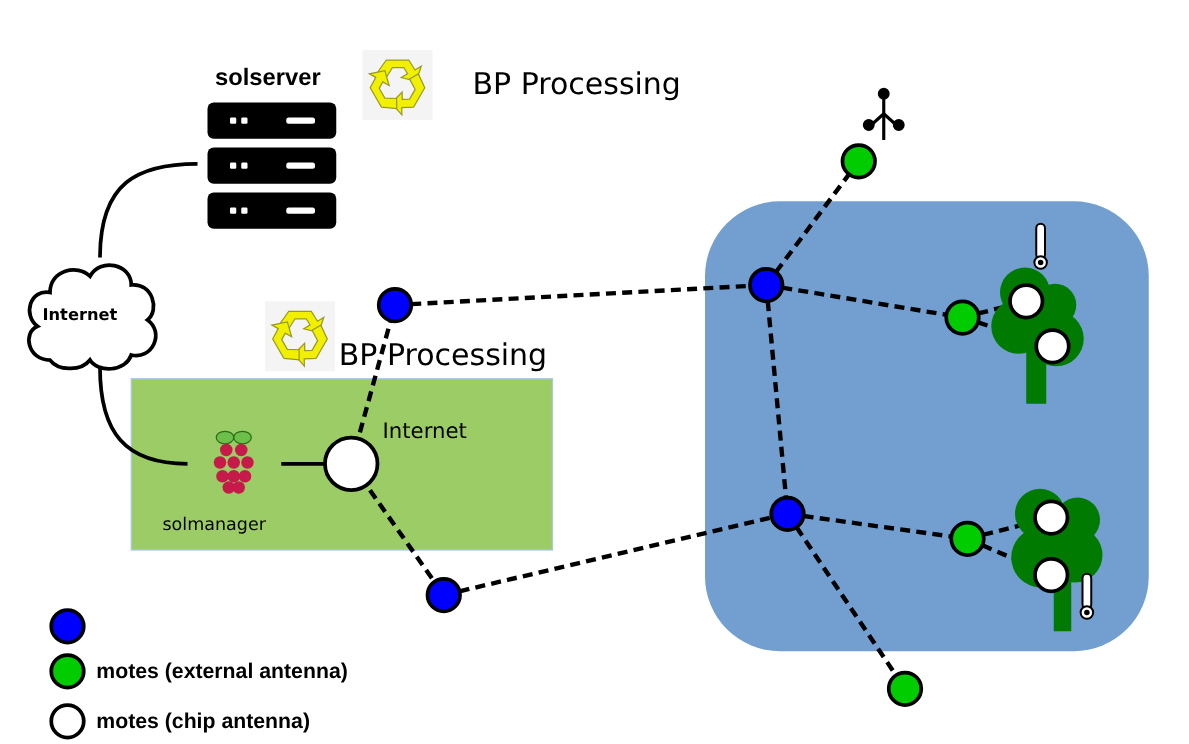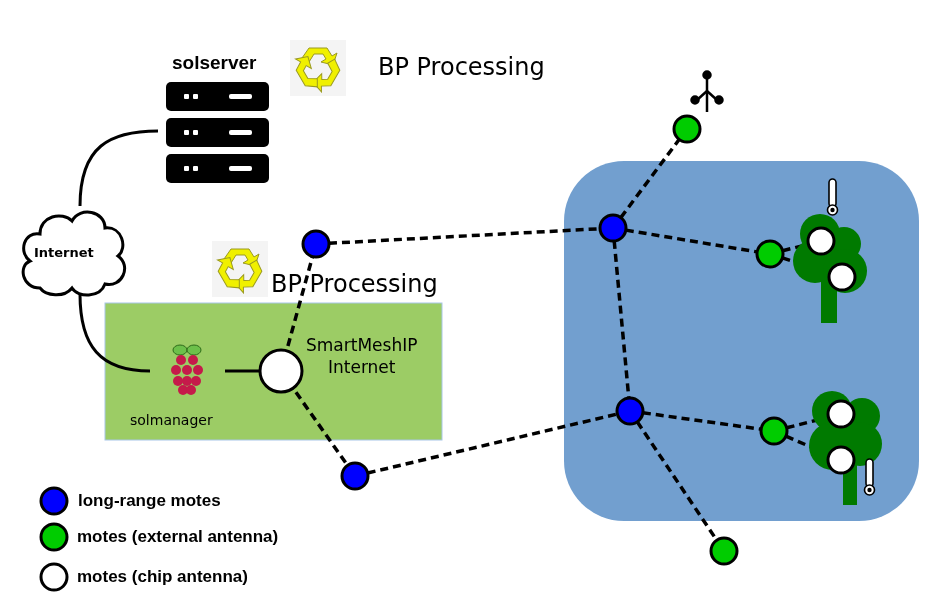--- a/index.html
+++ b/index.html
@@ -142,21 +142,19 @@
   <circle cx="54" cy="521" r="13" fill="#00cc00" stroke="#000" stroke-width="3"></circle>
   <circle cx="54" cy="561" r="13" fill="#ffffff" stroke="#000" stroke-width="3"></circle>
 </svg>
 
 
 <div class="lbl bold" style="left:172px;top:36px;font-size:19px;">solserver</div>
 <div class="lbl" style="left:34px;top:229px;font-size:13px;font-weight:bold;">Internet</div>
 <div class="lbl" style="left:378px;top:37px;font-size:24px;">BP Processing</div>
 <div class="lbl" style="left:271px;top:254px;font-size:24px;">BP Processing</div>
 <div class="lbl" style="left:306px;top:318px;font-size:17px;text-align:center;line-height:22px;">
-  <div>SmartMeshIP</div>
   <div>Internet</div>
 </div>
 <div class="lbl" style="left:130px;top:396px;font-size:14px;">solmanager</div>
 
-<div class="lbl bold" style="left:78px;top:475px;font-size:17px;">long-range motes</div>
 <div class="lbl bold" style="left:77px;top:511px;font-size:17px;">motes (external antenna)</div>
 <div class="lbl bold" style="left:77px;top:551px;font-size:17px;">motes (chip antenna)</div>
 </div>
 
 </body></html>

